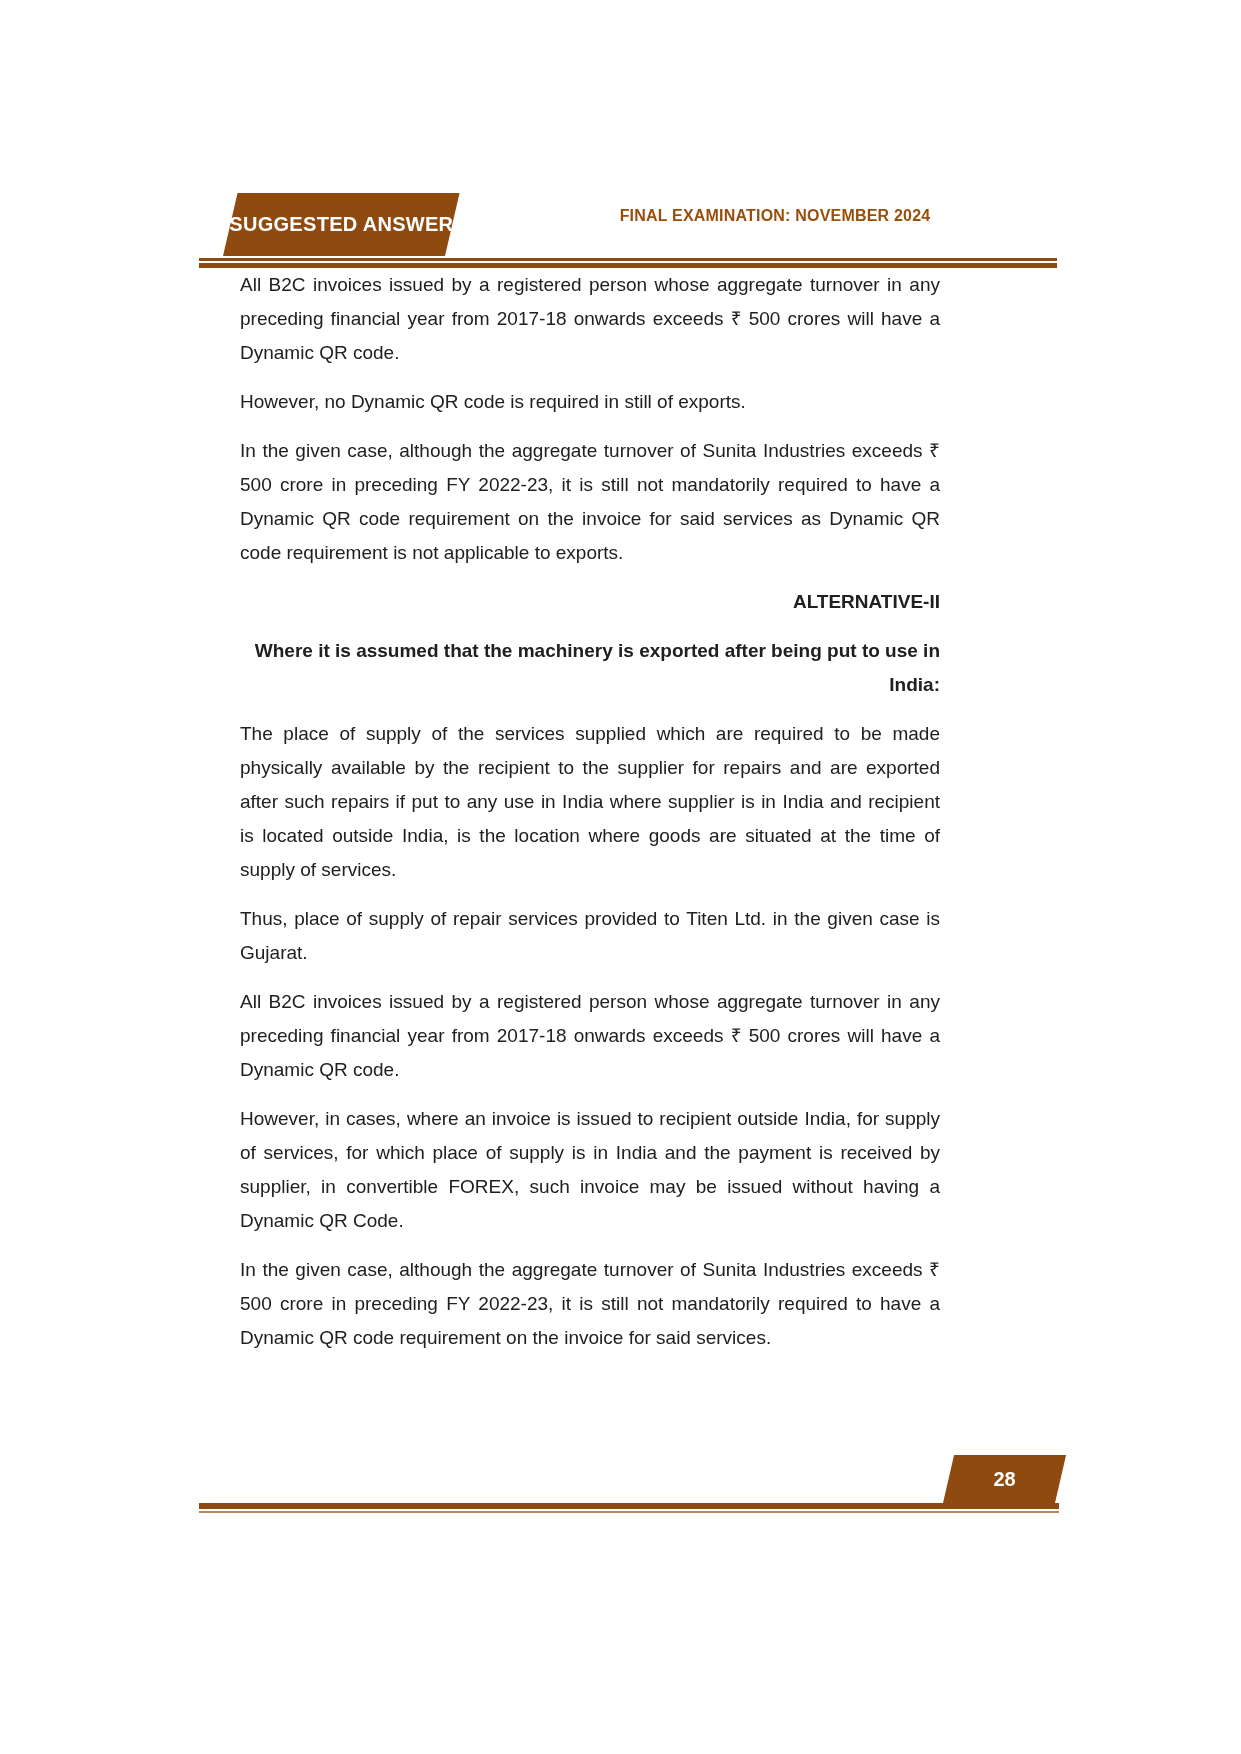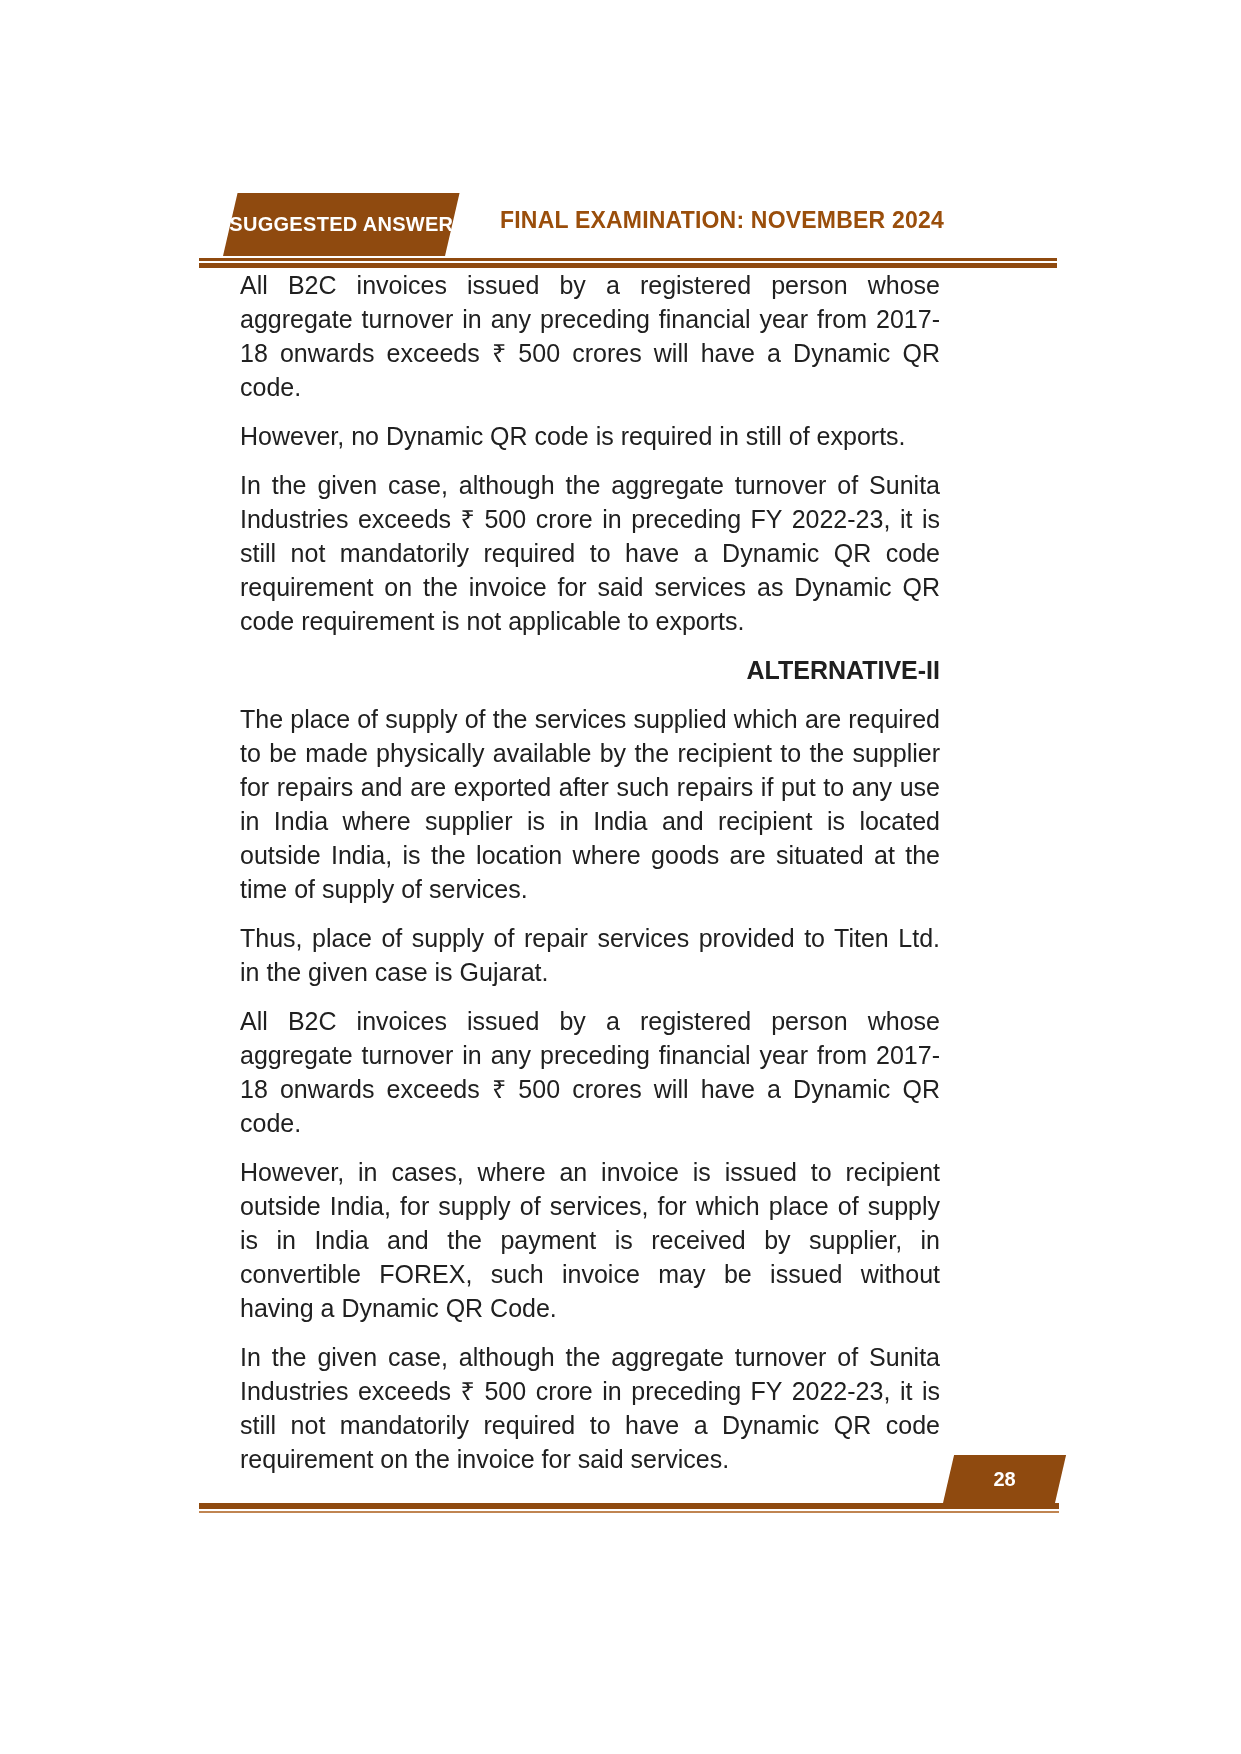--- a/index.html
+++ b/index.html
@@ -19,32 +19,32 @@
     transform-origin:bottom left;
     display:flex;align-items:center;justify-content:center;
   }
   .banner span{
     transform:skewX(13deg);
     color:#ffffff;font-weight:bold;font-size:20px;letter-spacing:.3px;
     white-space:nowrap;
   }
   .exam-title{
     position:absolute;left:500px;top:207px;width:550px;
-    text-align:left;
-    color:#9A4E0B;font-weight:bold;font-size:23px;letter-spacing:.2px;
+    text-align:center;
+    color:#9A4E0B;font-weight:bold;font-size:16px;letter-spacing:.2px;
     white-space:nowrap;
   }
   .header-rule{position:absolute;left:199px;top:258px;width:858px;}
   .header-rule .thin{height:3px;background:#8F4A0F;}
   .header-rule .gap{height:2px;background:#ffffff;}
   .header-rule .thick{height:5px;background:#8F4A0F;}
   
   .content{
     position:absolute;left:240px;top:268px;width:700px;
-    font-size:25px;line-height:34px;
+    font-size:19px;line-height:34px;
     text-align:justify;
   }
   .content p{margin:0 0 15px 0;}
   .content p.heading{font-weight:bold;text-align:right;}
   
   .page-badge{
     position:absolute;left:943px;top:1455px;width:112px;height:48px;
     background:#8F4A0F;
     transform:skewX(-13deg);
     transform-origin:bottom left;
@@ -74,20 +74,21 @@
     <div class="thin"></div>
     <div class="gap"></div>
     <div class="thick"></div>
   </div>
 
   <div class="content">
     <p class="body">All B2C invoices issued by a registered person whose aggregate turnover in any preceding financial year from 2017-18 onwards exceeds ₹ 500 crores will have a Dynamic QR code.</p>
     <p class="body">However, no Dynamic QR code is required in still of exports.</p>
     <p class="body">In the given case, although the aggregate turnover of Sunita Industries exceeds ₹ 500 crore in preceding FY 2022-23, it is still not mandatorily required to have a Dynamic QR code requirement on the invoice for said services as Dynamic QR code requirement is not applicable to exports.</p>
     <p class="heading">ALTERNATIVE-II</p>
+    <p class="heading">Where it is assumed that the machinery is exported after being put to use in India:</p>
     <p class="body">The place of supply of the services supplied which are required to be made physically available by the recipient to the supplier for repairs and are exported after such repairs if put to any use in India where supplier is in India and recipient is located outside India, is the location where goods are situated at the time of supply of services.</p>
     <p class="body">Thus, place of supply of repair services provided to Titen Ltd. in the given case is Gujarat.</p>
     <p class="body">All B2C invoices issued by a registered person whose aggregate turnover in any preceding financial year from 2017-18 onwards exceeds ₹ 500 crores will have a Dynamic QR code.</p>
     <p class="body">However, in cases, where an invoice is issued to recipient outside India, for supply of services, for which place of supply is in India and the payment is received by supplier, in convertible FOREX, such invoice may be issued without having a Dynamic QR Code.</p>
     <p class="body">In the given case, although the aggregate turnover of Sunita Industries exceeds ₹ 500 crore in preceding FY 2022-23, it is still not mandatorily required to have a Dynamic QR code requirement on the invoice for said services.</p>
   </div>
 
   <div class="page-badge">
     <span>28</span>
   </div>

